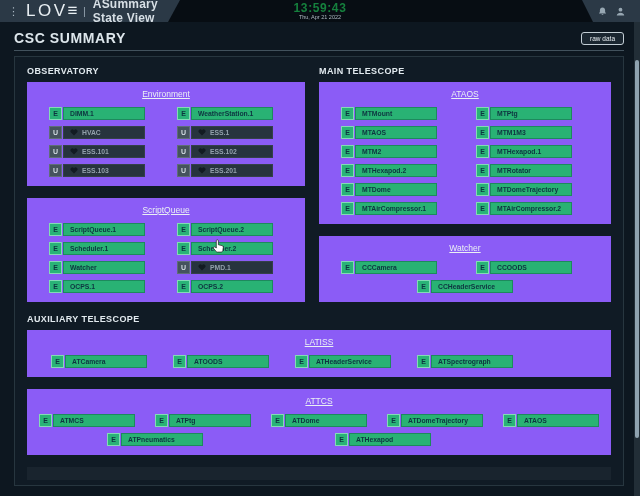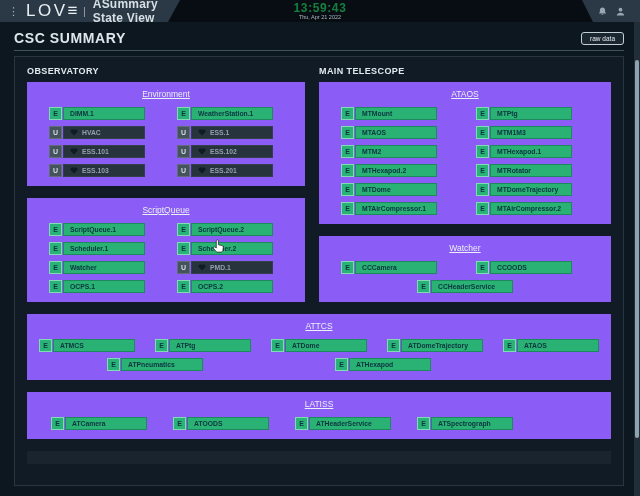--- a/index.html
+++ b/index.html
@@ -298,20 +298,42 @@
             <div class="center-row">
               <div class="csc e">
                 <span class="badge">E</span>
                 <span class="name">CCHeaderService</span>
               </div>
             </div>
           </div>
         </section>
     </div>
     <section class="section">
+        <h2>AUXILIARY TELESCOPE</h2>
+        <div class="group">
+          <div class="gtitle">LATISS</div>
+          <div class="row-four grow">
+            <div class="csc e">
+              <span class="badge">E</span>
+              <span class="name">ATCamera</span>
+            </div>
+            <div class="csc e">
+              <span class="badge">E</span>
+              <span class="name">ATOODS</span>
+            </div>
+            <div class="csc e">
+              <span class="badge">E</span>
+              <span class="name">ATHeaderService</span>
+            </div>
+            <div class="csc e">
+              <span class="badge">E</span>
+              <span class="name">ATSpectrograph</span>
+            </div>
+          </div>
+        </div>
         <div class="group">
           <div class="gtitle">ATTCS</div>
           <div class="row-spread grow">
             <div class="csc e">
               <span class="badge">E</span>
               <span class="name">ATMCS</span>
             </div>
             <div class="csc e">
               <span class="badge">E</span>
               <span class="name">ATPtg</span>
@@ -333,41 +355,20 @@
             <div class="csc e">
               <span class="badge">E</span>
               <span class="name">ATPneumatics</span>
             </div>
             <div class="csc e">
               <span class="badge">E</span>
               <span class="name">ATHexapod</span>
             </div>
           </div>
         </div>
-        <div class="group">
-          <div class="gtitle">LATISS</div>
-          <div class="row-four grow">
-            <div class="csc e">
-              <span class="badge">E</span>
-              <span class="name">ATCamera</span>
-            </div>
-            <div class="csc e">
-              <span class="badge">E</span>
-              <span class="name">ATOODS</span>
-            </div>
-            <div class="csc e">
-              <span class="badge">E</span>
-              <span class="name">ATHeaderService</span>
-            </div>
-            <div class="csc e">
-              <span class="badge">E</span>
-              <span class="name">ATSpectrograph</span>
-            </div>
-          </div>
-        </div>
       </section>
     <div class="partial-panel"></div>
   </div>
 </div>
 
 <div class="scrollbar">
   <div class="scroll-thumb"></div>
 </div>
 
 <svg class="mouse-cursor" width="13" height="15" viewBox="0 0 13 15">

